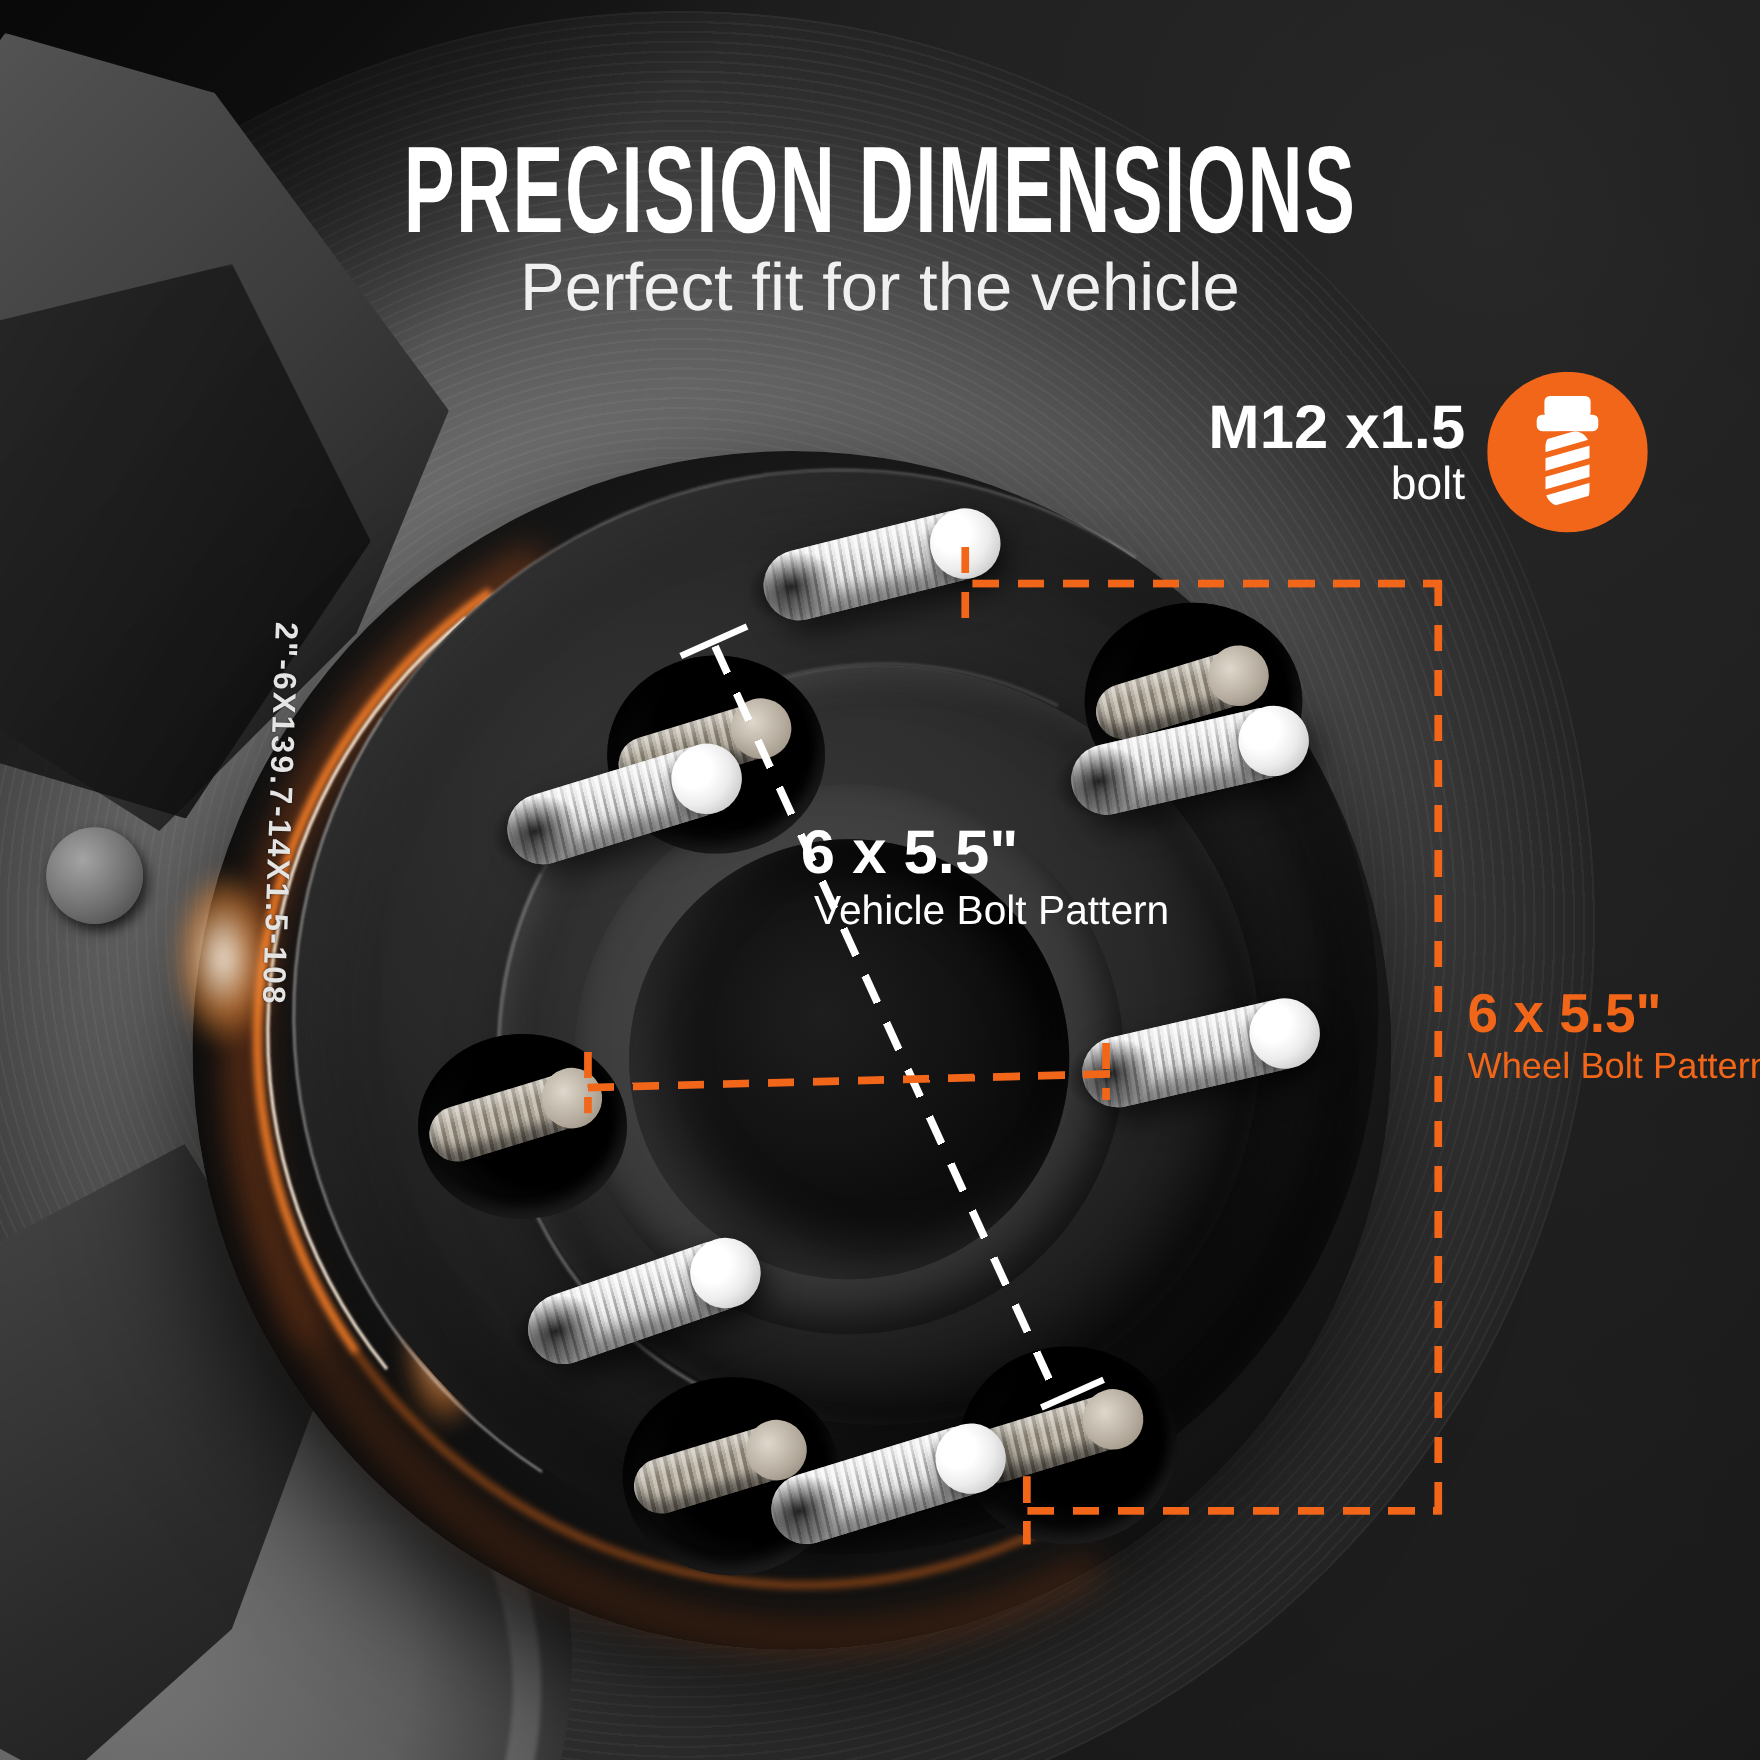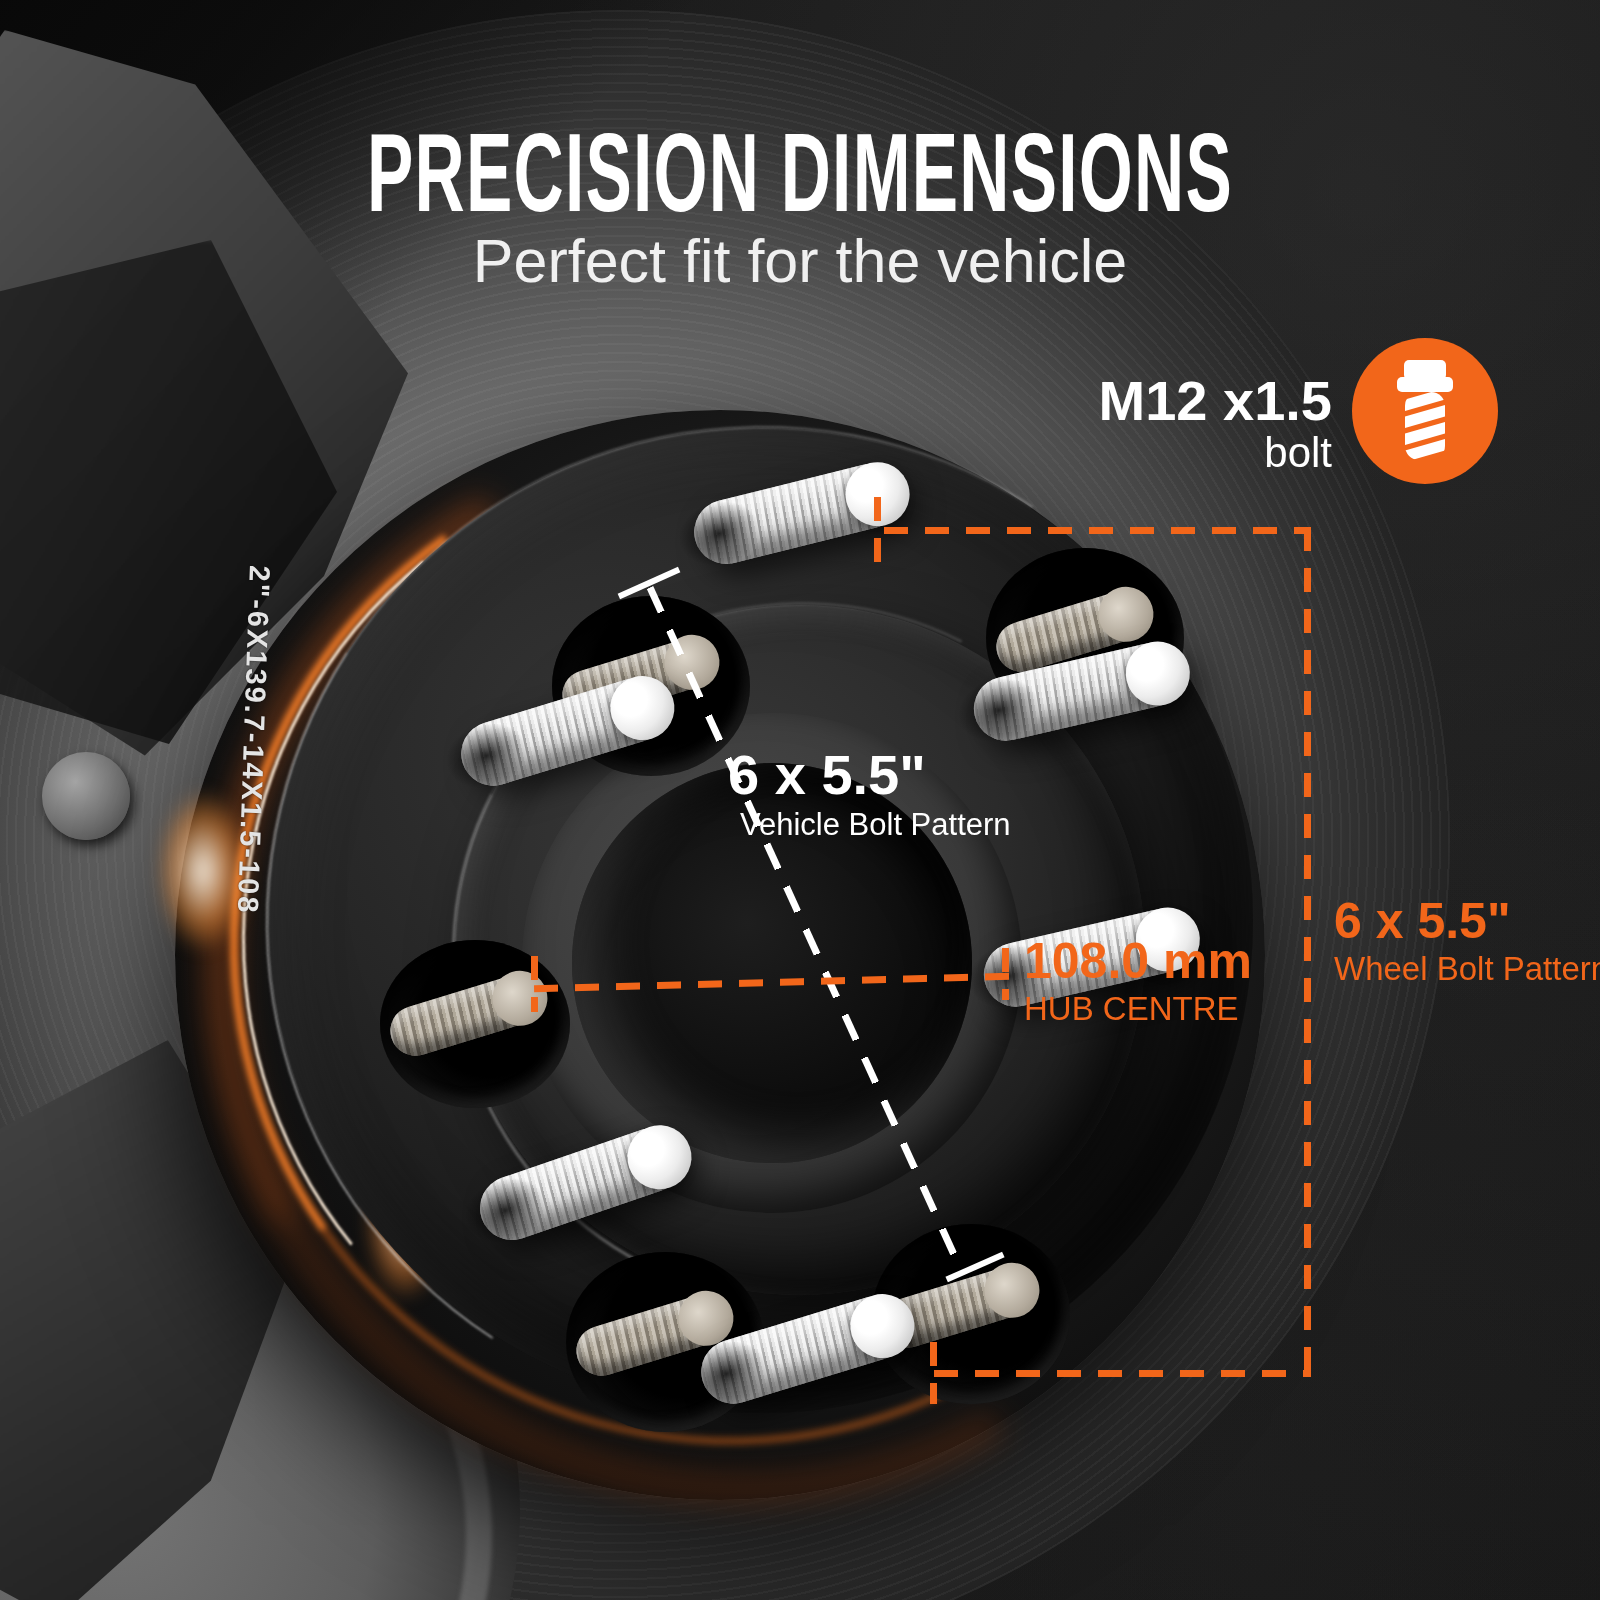--- a/index.html
+++ b/index.html
@@ -183,21 +183,21 @@
     color:#fff;font-size:112px;font-weight:700;letter-spacing:2px;white-space:nowrap;
   }
   .subtitle{
     left:800px;top:226px;transform:translateX(-50%);
     color:#f0f0f0;font-size:61px;white-space:nowrap;
   }
   .callout{color:#fff;text-align:right;line-height:1.05;}
   .callout .big{font-size:56px;font-weight:700;}
   .callout .small{font-size:42px;}
   .lbl-white .big{color:#fff;font-size:56px;font-weight:700;white-space:nowrap;}
-  .lbl-white .small{color:#fff;font-size:31px;white-space:nowrap;}
+  .lbl-white .small{color:#fff;font-size:37px;white-space:nowrap;}
   .lbl-orange .big{color:#F2661A;font-size:50px;font-weight:700;white-space:nowrap;}
   .lbl-orange .small{color:#F2661A;font-size:33px;white-space:nowrap;}
   .z10{z-index:10}.z12{z-index:12}.z14{z-index:14}.z15{z-index:15}.z16{z-index:16}
   .z18{z-index:18}.z20{z-index:20}.z22{z-index:22}.z25{z-index:25}.z30{z-index:30}
   .z50{z-index:50}.z60{z-index:60}.z70{z-index:70}
 </style>
 </head>
 <body>
 
 <div class="stage">
@@ -282,21 +282,21 @@
   <div class="abs odash-h z50" style="left:934px;top:1370px;width:377px;"></div>
   <div class="abs odash-v z50" style="left:930px;top:1342px;height:62px;"></div>
 
   <div class="abs odash-h z50" style="left:534px;top:979px;width:476px;transform:rotate(-1.5deg);"></div>
   <div class="abs odash-v z50" style="left:531px;top:956px;height:56px;"></div>
   <div class="abs odash-v z50" style="left:1002px;top:948px;height:52px;"></div>
 
   <div class="abs title z70">PRECISION DIMENSIONS</div>
   <div class="abs subtitle z70">Perfect fit for the vehicle</div>
 
-  <div class="abs callout z60" style="right:268px;top:372px;">
+  <div class="abs callout z60" style="right:268px;top:359px;">
     <div class="big">M12 x1.5</div>
     <div class="small">bolt</div>
   </div>
   <div class="abs z60" style="left:1352px;top:338px;width:146px;height:146px;">
     <svg width="146" height="146" viewBox="0 0 146 146">
       <circle cx="73" cy="73" r="73" fill="#F2661A"></circle>
       <g fill="#ffffff">
         <rect x="52" y="22" width="42" height="20" rx="5"></rect>
         <rect x="45" y="39" width="56" height="15" rx="5"></rect>
       </g>
@@ -313,23 +313,19 @@
         </g>
       </g>
     </svg>
   </div>
 
   <div class="abs lbl-white z60" style="left:728px;top:742px;">
     <div class="big">6 x 5.5"</div>
     <div class="small" style="margin-left:12px;">Vehicle Bolt Pattern</div>
   </div>
 
-  <div class="abs lbl-orange z60" style="left:1024px;top:932px;">
-    <div class="big">108.0 mm</div>
-    <div class="small">HUB CENTRE</div>
-  </div>
 
   <div class="abs lbl-orange z60" style="left:1334px;top:892px;">
     <div class="big">6 x 5.5"</div>
     <div class="small">Wheel Bolt Pattern</div>
   </div>
 
 </div>
 
 </body></html>

